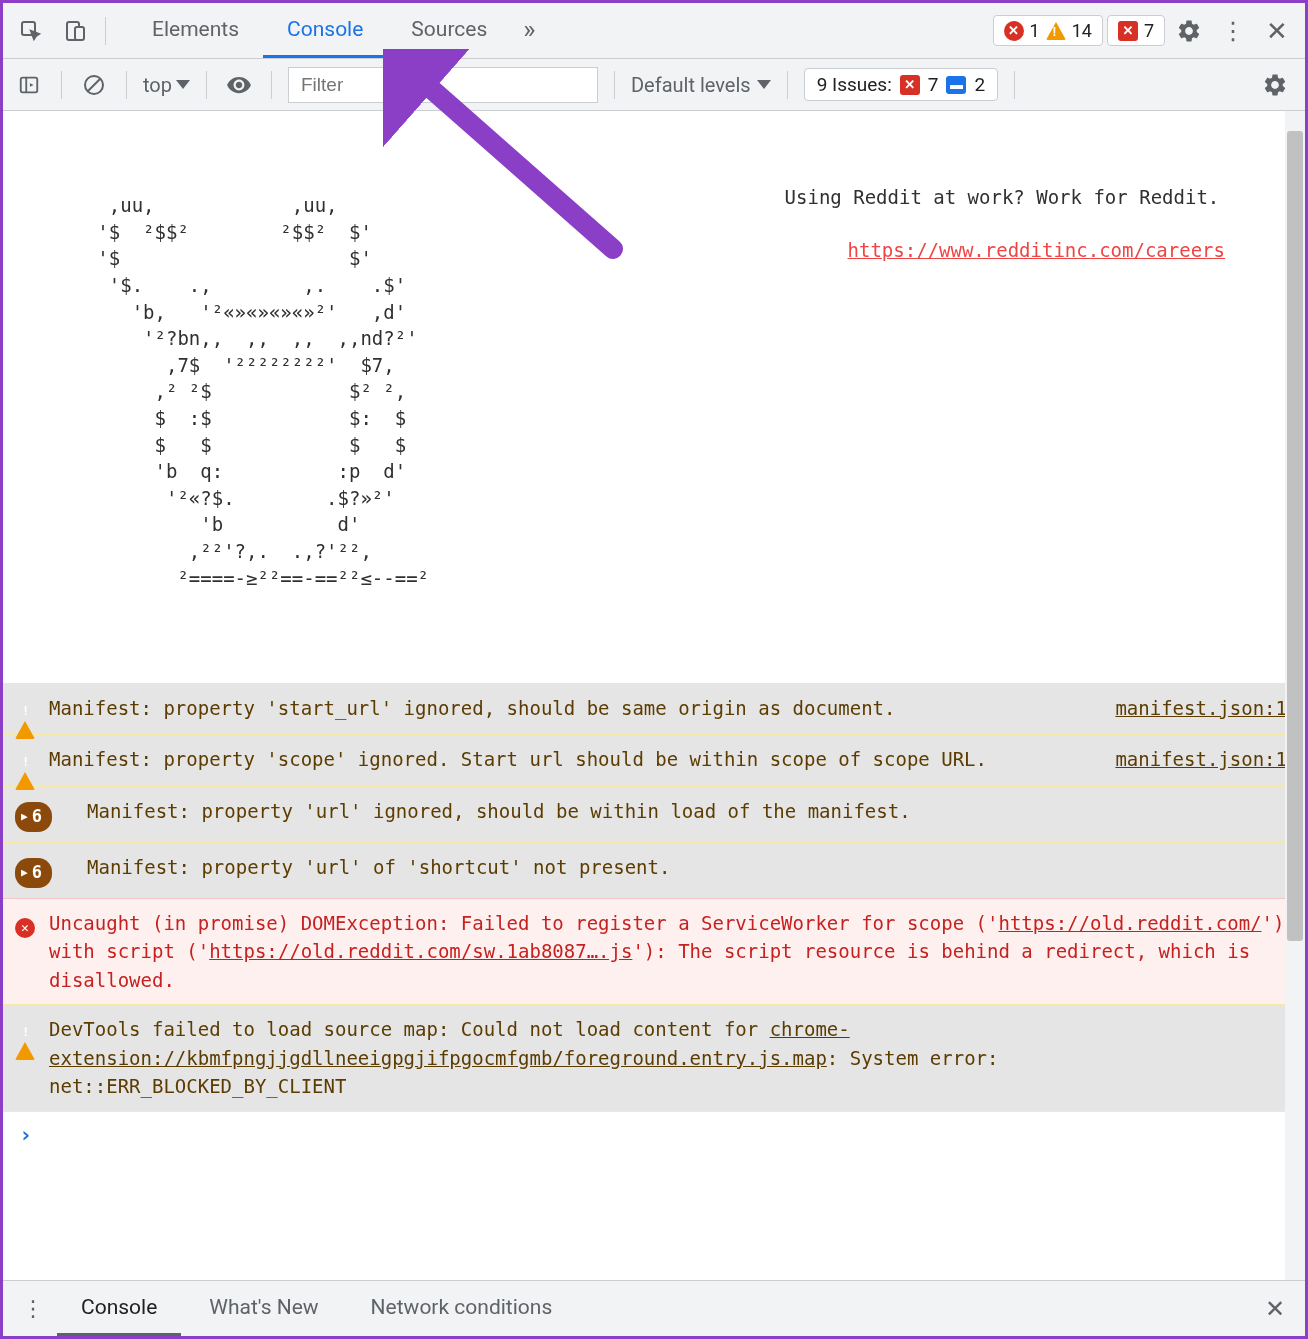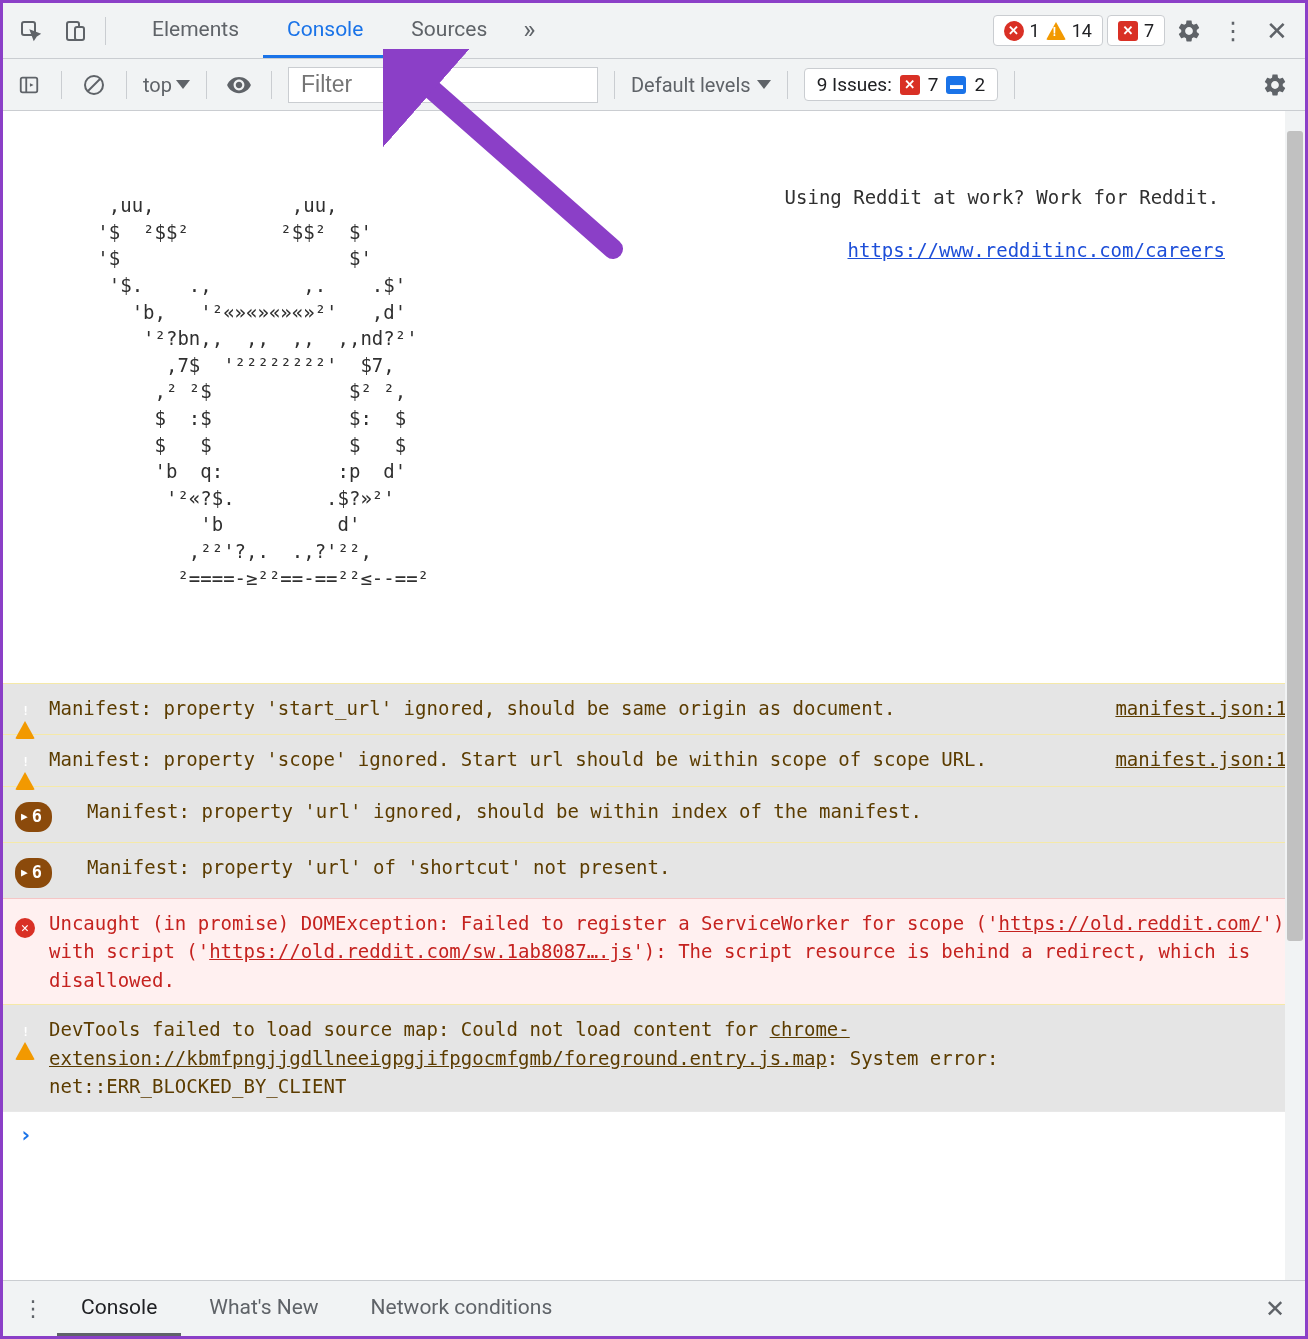--- a/index.html
+++ b/index.html
@@ -103,21 +103,21 @@
   font-size: 20px;
   cursor: pointer;
   gap: 4px;
 }
 .filter-input {
   border: 1px solid #cacdd1;
   background: #fff;
   height: 36px;
   width: 310px;
   padding: 0 12px;
-  font-size: 23px;
+  font-size: 19px;
   color: #0f172a;
 }
 .levels-selector {
   display: flex;
   align-items: center;
   color: #5f6368;
   font-size: 20px;
   cursor: pointer;
   gap: 6px;
 }
@@ -153,21 +153,21 @@
   color: #303030;
   position: relative;
 }
 .reddit-msg {
   position: absolute;
   right: 80px;
   top: 20px;
   text-align: center;
   color: #303030;
 }
-.reddit-msg a { color: #1d4ed8; text-decoration: underline; }
+.reddit-msg a { color: #ef4444; text-decoration: underline; }
 
 .log-row {
   display: flex;
   padding: 10px 18px 10px 12px;
   border-top: 1px solid #e8e8e8;
   line-height: 1.5;
 }
 .log-warn { background: #e5e5e5; color: #5c3c00; border-top-color: #f5e9a8; }
 .log-error { background: #fff0f0; color: #c5221f; border-top-color: #f5c6c6; }
 .log-icon-col { width: 34px; flex-shrink: 0; padding-top: 2px; }
@@ -371,21 +371,21 @@
   </div>
 
   <div class="log-row log-warn">
     <div class="log-icon-col"><span class="icon-warn"></span></div>
     <div class="log-text">Manifest: property 'scope' ignored. Start url should be within scope of scope URL.</div>
     <a class="log-src">manifest.json:1</a>
   </div>
 
   <div class="log-row log-warn">
     <div class="log-badge-col"><span class="count-badge">6</span></div>
-    <div class="log-text">Manifest: property 'url' ignored, should be within index of the manifest.</div>
+    <div class="log-text">Manifest: property 'url' ignored, should be within load of the manifest.</div>
   </div>
 
   <div class="log-row log-warn">
     <div class="log-badge-col"><span class="count-badge">6</span></div>
     <div class="log-text">Manifest: property 'url' of 'shortcut' not present.</div>
   </div>
 
   <div class="log-row log-error">
     <div class="log-icon-col"><span class="status-icon icon-error">✕</span></div>
     <div class="log-text">

